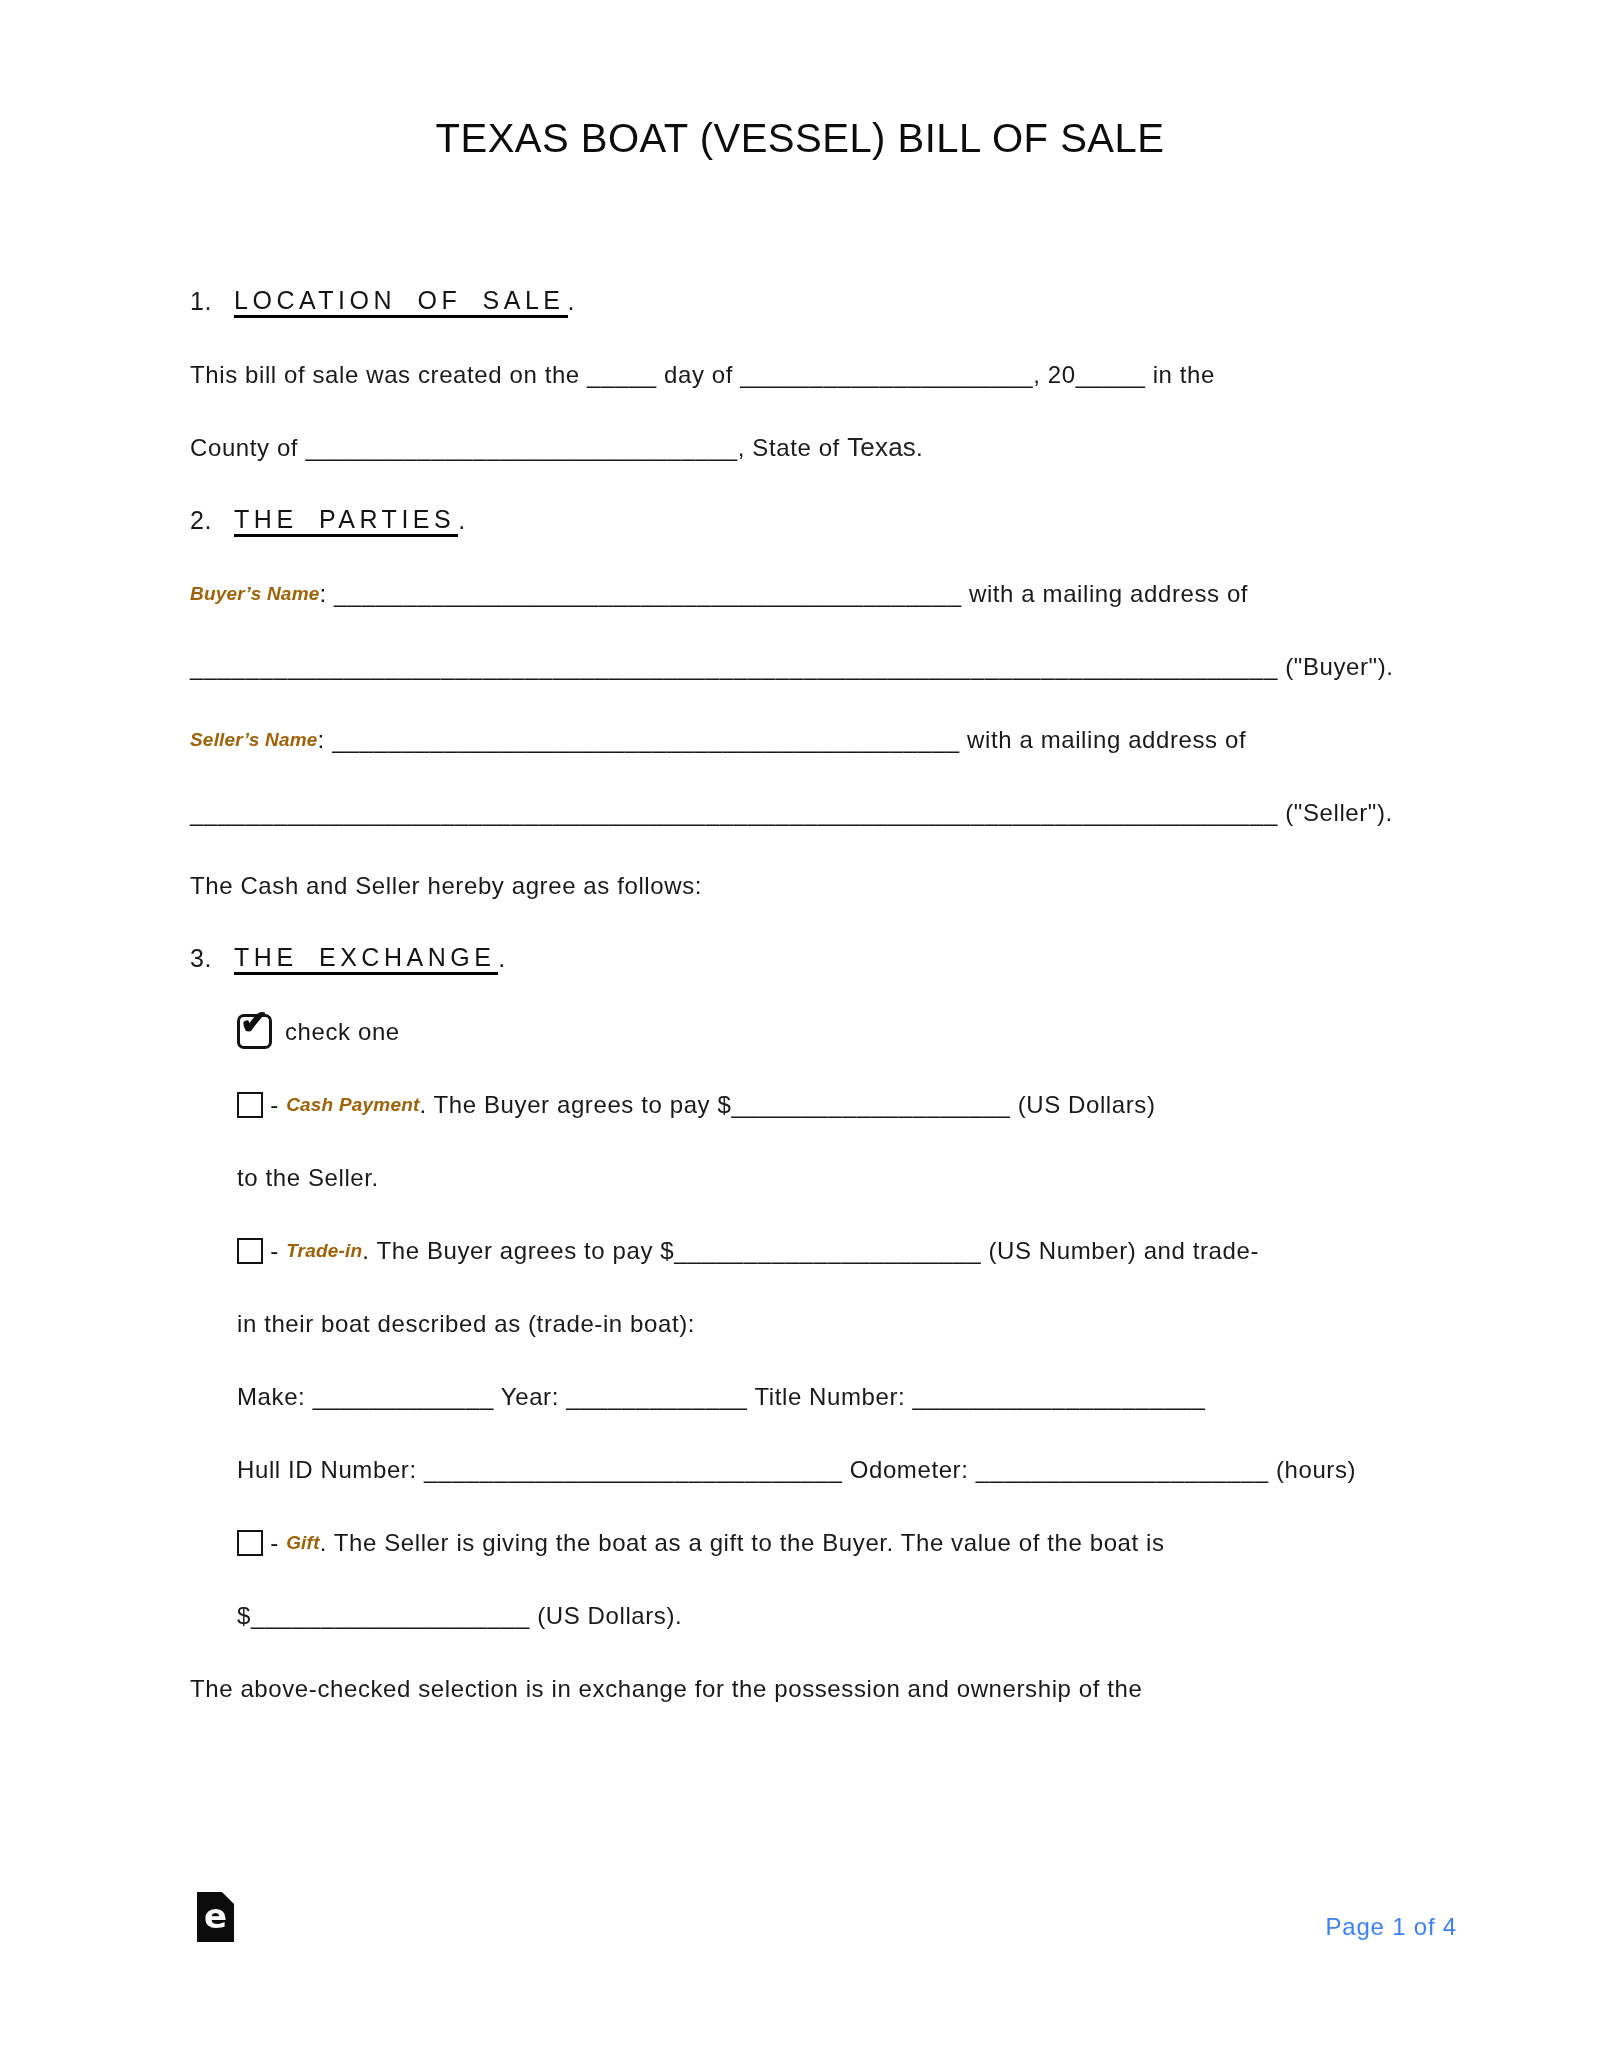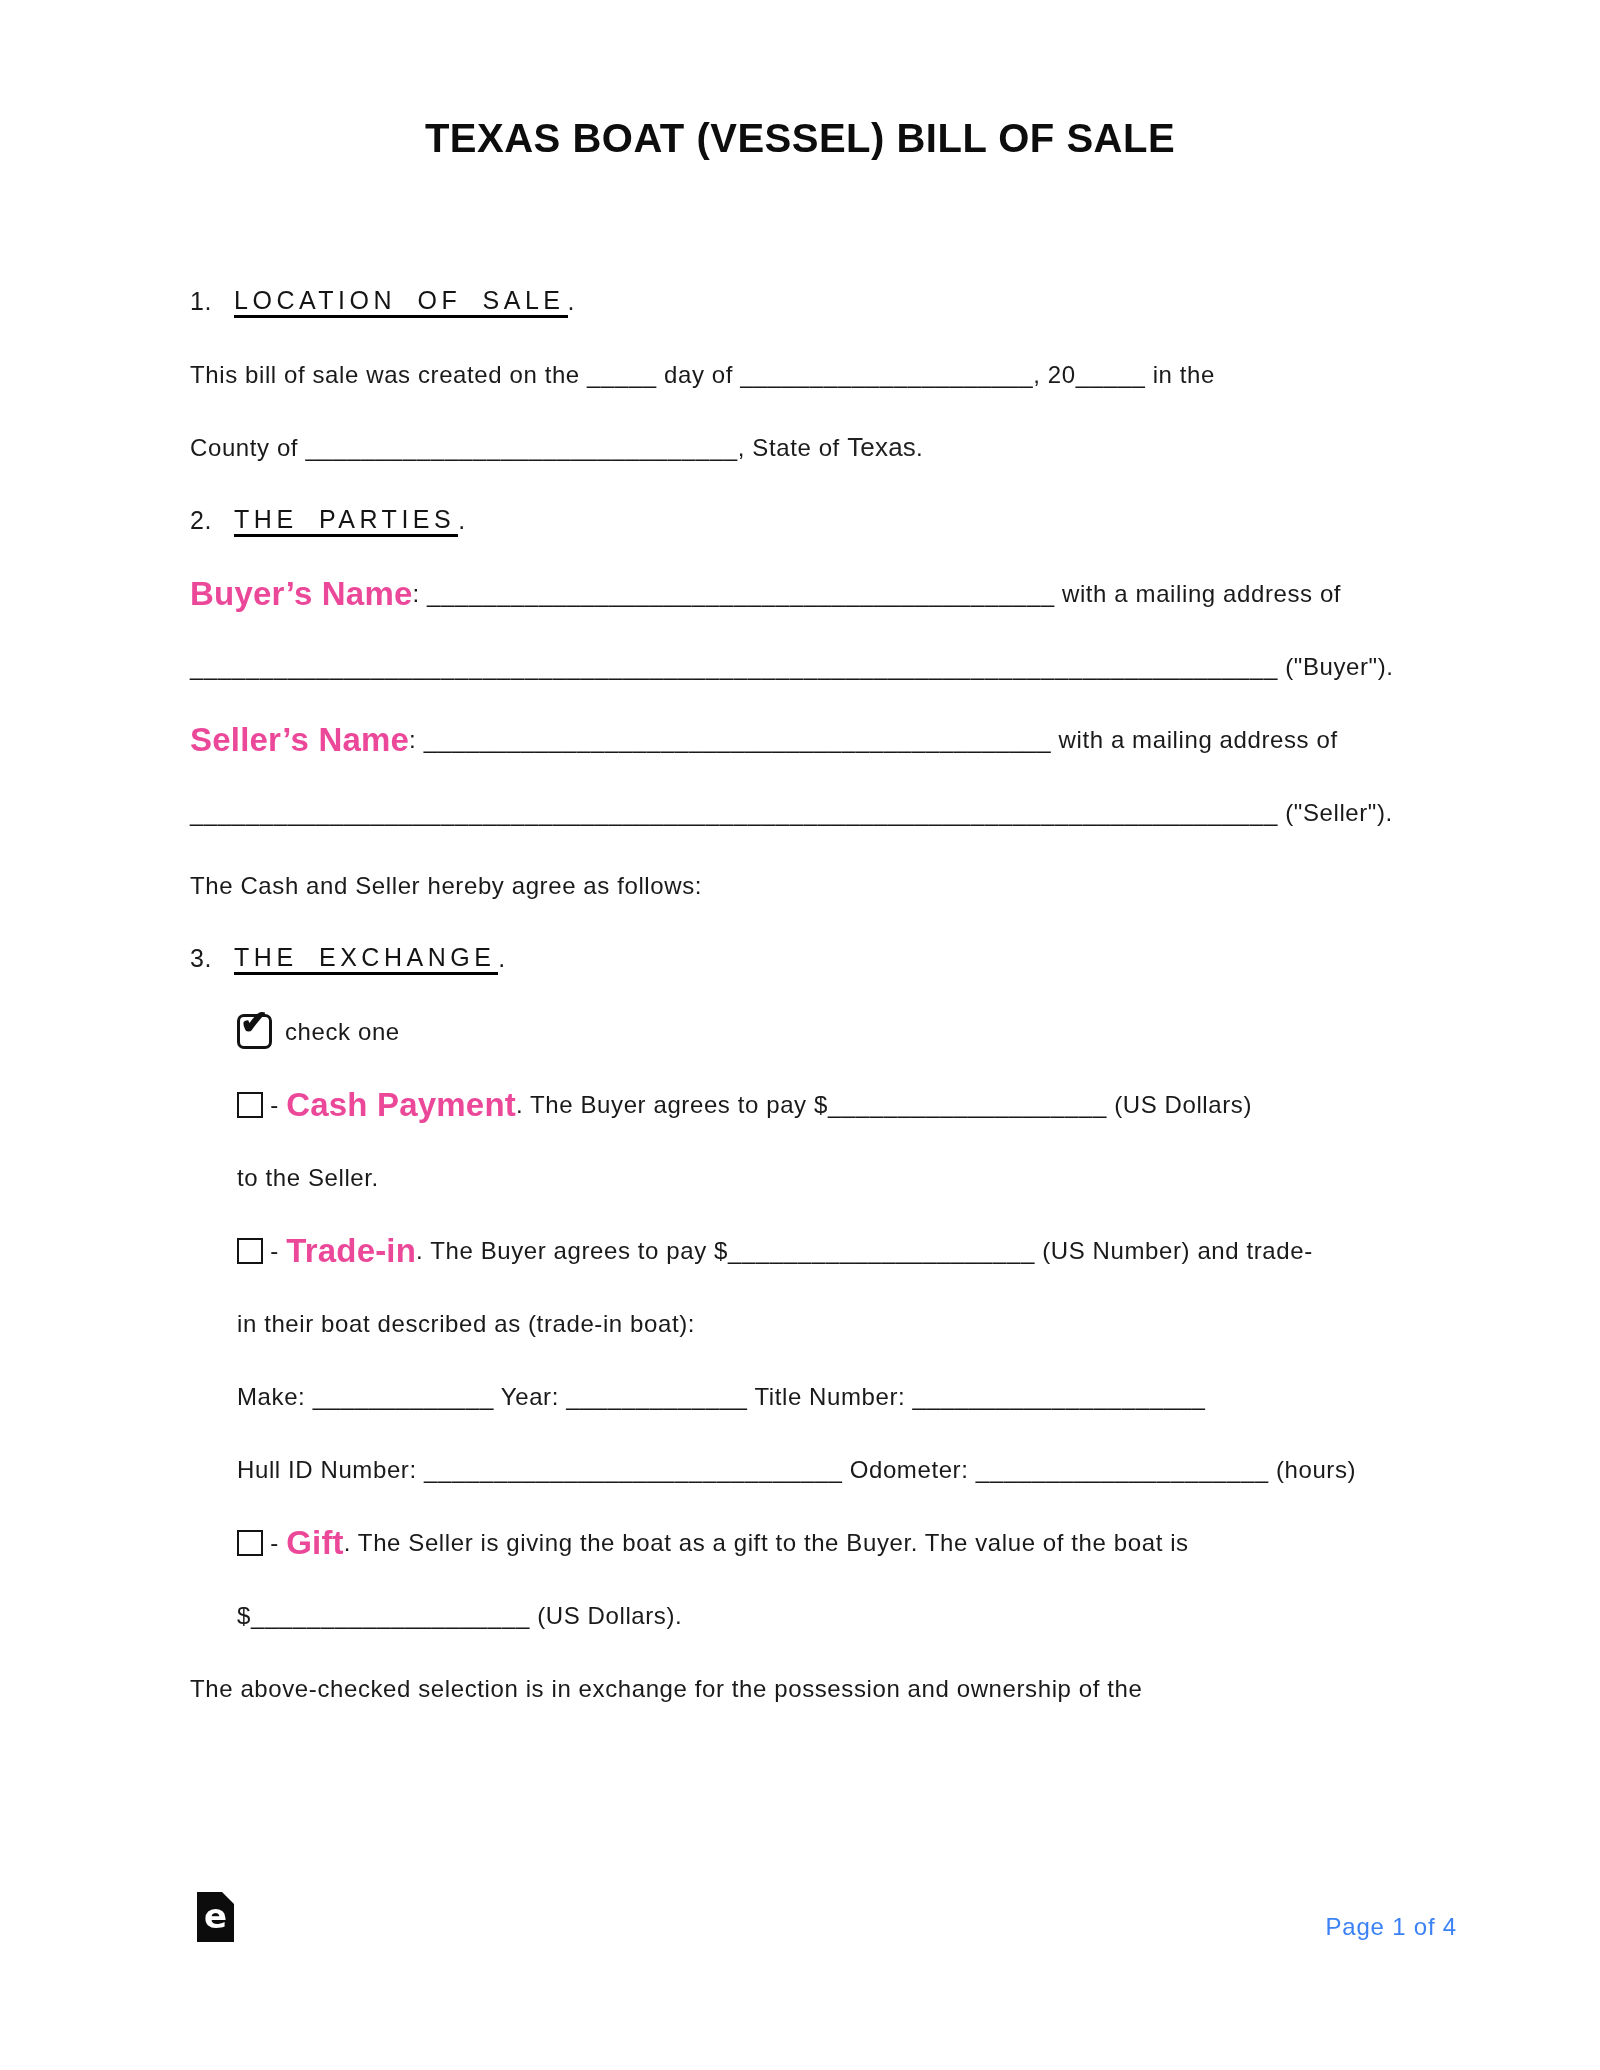--- a/index.html
+++ b/index.html
@@ -2,30 +2,30 @@
 <html><head>
 <meta charset="utf-8">
 <style>
   html,body{margin:0;padding:0;background:#ffffff;}
   .page{
     position:relative;width:1600px;height:2070px;background:#ffffff;overflow:hidden;
     font-family:"Liberation Sans",sans-serif;color:#161616;
   }
   .doc-title{
     position:absolute;top:116px;left:0;width:100%;text-align:center;
-    font-size:40px;font-weight:700;letter-spacing:0.5px;color:#0d0d0d;
+    font-size:40px;font-weight:400;letter-spacing:0.5px;color:#0d0d0d;
   }
   .doc-body{position:absolute;left:190px;top:265px;width:1270px;}
   .ln{
     height:73px;display:flex;align-items:center;white-space:pre;
     font-size:24px;letter-spacing:0.6px;color:#1a1a1a;
   }
   .ln span{white-space:pre;}
   .ln.indent{padding-left:47px;}
-  .seg-bold{font-weight:700;font-size:33px;letter-spacing:0.2px;color:#ec4899;}
+  .seg-bold{font-weight:700;font-size:19px;letter-spacing:0.2px;color:#a16207;font-style:italic;}
   .seg-plain{font-size:26px;letter-spacing:0.2px;color:#222222;}
   .heading{font-size:25px;}
   .heading .num{margin-right:22px;}
   .heading .hu{
     border-bottom:3px solid #000;padding-right:3px;
     letter-spacing:4.5px;word-spacing:10px;color:#141414;
   }
   .blank{color:#1a1a1a;}
   .chk-checked{
     width:29px;height:29px;border:3.5px solid #121212;border-radius:7px;

